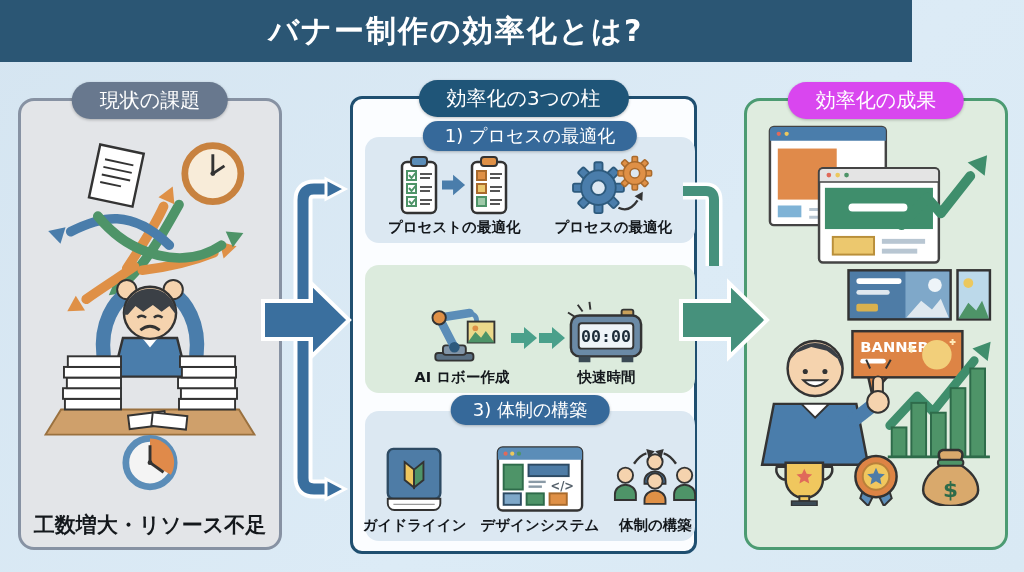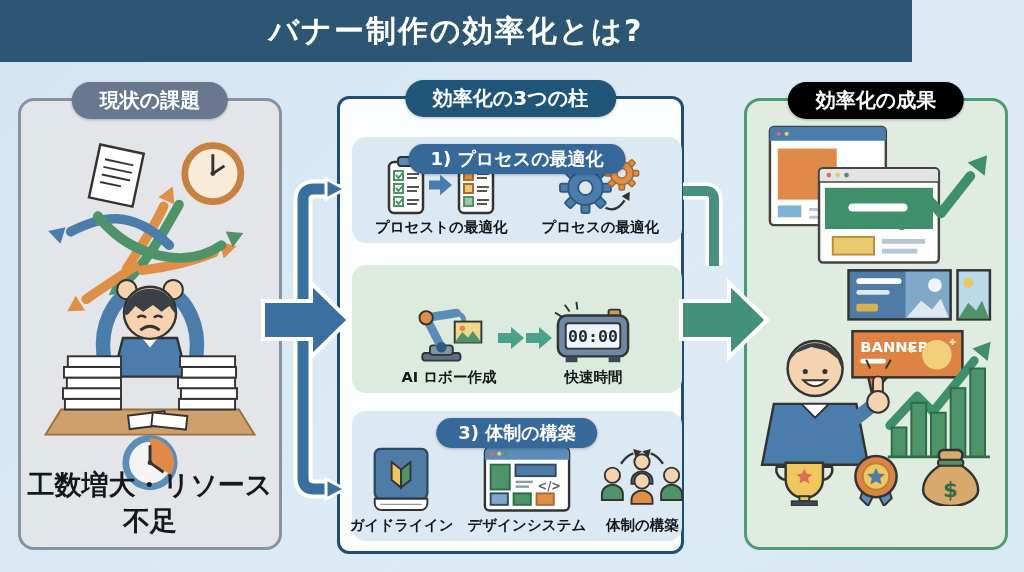--- a/index.html
+++ b/index.html
@@ -6,39 +6,39 @@
   body{font-family:"DejaVu Sans","Liberation Sans",sans-serif;}
   .canvas{position:relative;width:1024px;height:572px;overflow:hidden;
     background:linear-gradient(135deg,#d5e5f1 0%,#dcebf6 60%,#d9e9f4 100%);}
   
   .title-bar{position:absolute;left:0;top:0;width:912px;height:62px;background:#2b5674;}
   .title-bar h1{margin:0;line-height:62px;text-align:center;color:#fff;font-size:30px;
     font-weight:bold;letter-spacing:2px;}
   
   .panel{position:absolute;border-radius:16px;box-sizing:border-box;}
   .left-panel{left:18px;top:98px;width:264px;height:452px;background:#e3e5e8;border:3px solid #8792a3;}
-  .middle-panel{left:337px;top:96px;width:347px;height:458px;background:#fbfdff;border:3px solid #1f4f70;border-radius:12px;}
+  .middle-panel{left:350px;top:96px;width:347px;height:458px;background:#fbfdff;border:3px solid #1f4f70;border-radius:12px;}
   .right-panel{left:744px;top:98px;width:264px;height:452px;background:#dfecdf;border:3px solid #4c9b72;}
   .pill{position:absolute;top:-19px;left:50%;transform:translateX(-50%);color:#fff;
-    font-weight:bold;font-size:20px;padding:5px 28px;border-radius:999px;white-space:nowrap;
+    font-weight:normal;font-size:20px;padding:5px 28px;border-radius:999px;white-space:nowrap;
     box-shadow:0 1px 3px rgba(0,0,0,.25);z-index:6;}
   .pill.gray{background:#68788e;}
   .pill.navy{background:#1f5578;}
-  .pill.green{background:#000000;}
+  .pill.green{background:#d946ef;}
   .caption{position:absolute;bottom:8px;left:0;width:100%;text-align:center;font-weight:bold;color:#14181c;}
-  .left-panel .caption{font-size:27px;}
+  .left-panel .caption{font-size:21px;}
   .right-panel .caption{font-size:19px;}
   .illu{position:absolute;top:22px;left:50%;transform:translateX(-50%);}
   
   .pillar{position:absolute;left:12px;width:330px;border-radius:14px;box-sizing:border-box;}
   .pillar .pill{font-size:18px;padding:3px 22px;top:-16px;}
   .pillar.p1{top:38px;height:106px;background:#dce8f2;}
   .pillar.p2{top:166px;height:128px;background:#dcebdd;}
   .pillar.p3{top:312px;height:130px;background:#dce8f2;}
-  .pill.blue{background:#36699a;margin-top:23px;}
+  .pill.blue{background:#36699a;}
   .pill.teal{background:#3f9077;}
   .icon-row{display:flex;justify-content:center;align-items:flex-end;height:100%;
     box-sizing:border-box;padding:22px 4px 6px;gap:8px;}
   .p1 .icon-row{gap:34px;}
   .p2 .icon-row{gap:2px;}
   .p3 .icon-row{gap:14px;}
   .icon-group{display:flex;flex-direction:column;align-items:center;}
   .combo{display:flex;align-items:center;gap:4px;}
   .icon-label{font-weight:bold;font-size:14.5px;margin-top:3px;white-space:nowrap;color:#14181c;}
   .flow-arrow{margin-bottom:36px;flex:0 0 auto;}

